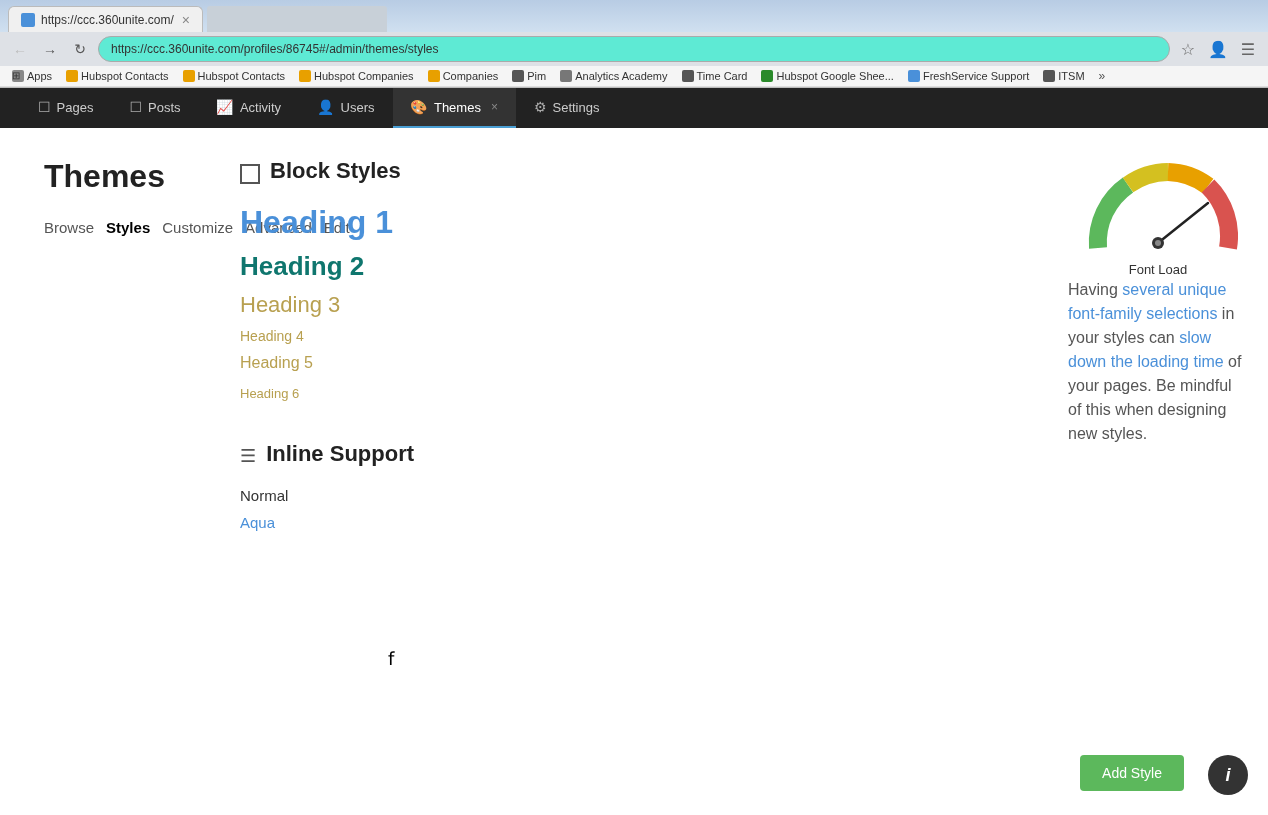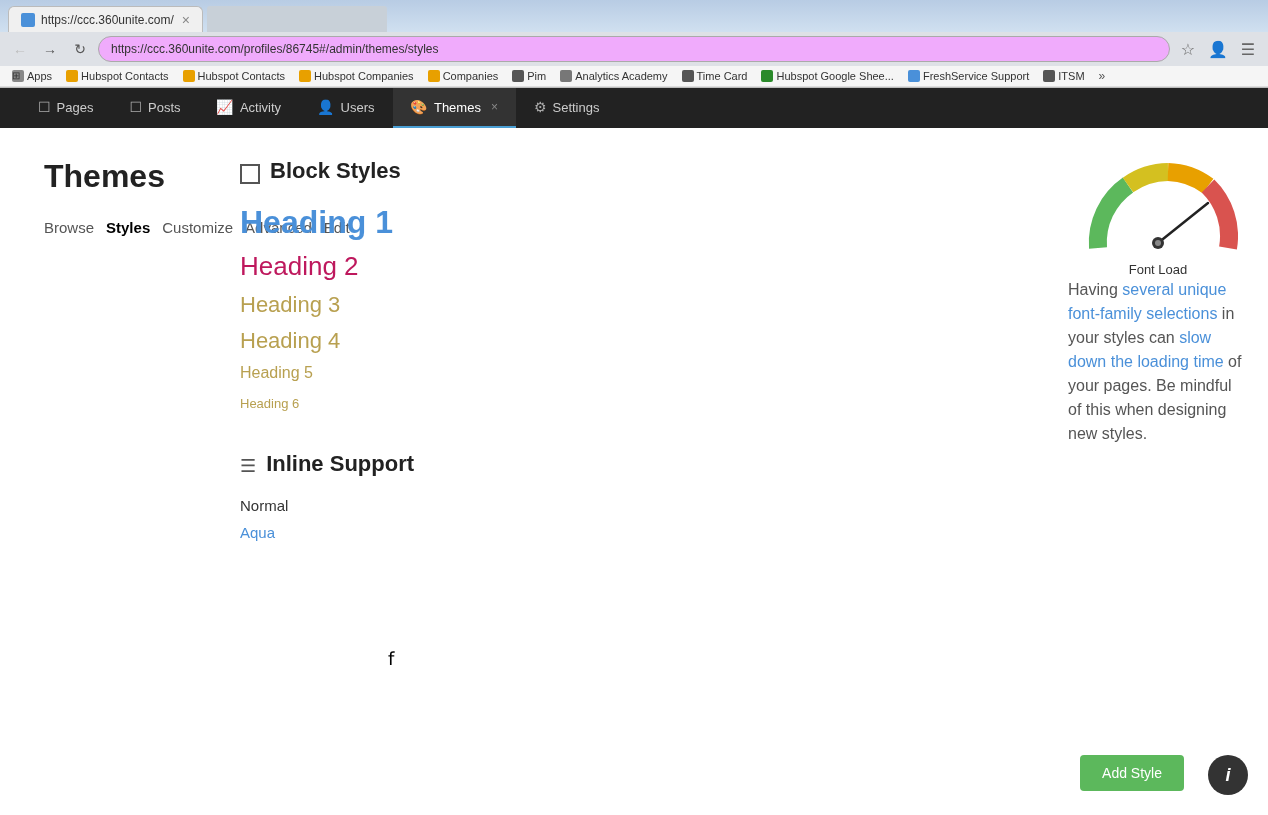--- a/index.html
+++ b/index.html
@@ -59,21 +59,21 @@
       background: none; border: none;
     }
     .nav-btn.disabled { color: #bbb; }
     .address-input {
       flex: 1;
       height: 26px;
       border: 1px solid #aaa;
       border-radius: 13px;
       padding: 0 12px;
       font-size: 12px;
-      background: #f0abfc;
+      background: #5eead4;
       color: #333;
     }
     .star-btn, .zoom-btn, .menu-btn {
       width: 24px; height: 24px;
       display: flex; align-items: center; justify-content: center;
       font-size: 16px; color: #666; cursor: pointer;
     }
 
     
     .bookmarks-bar {
@@ -192,23 +192,23 @@
     }
     .section-title {
       font-size: 22px;
       font-weight: bold;
       color: #222;
     }
 
     .heading-preview { margin-bottom: 6px; }
 
     .h1-preview { font-size: 32px; font-weight: bold; color: #4a90d9; margin-bottom: 10px; }
-    .h2-preview { font-size: 26px; font-weight: normal; color: #be185d; margin-bottom: 10px; }
+    .h2-preview { font-size: 26px; font-weight: bold; color: #0f766e; margin-bottom: 10px; }
     .h3-preview { font-size: 22px; font-weight: normal; color: #b8a050; margin-bottom: 10px; }
-    .h4-preview { font-size: 22px; font-weight: normal; color: #b8a050; margin-bottom: 10px; }
+    .h4-preview { font-size: 14px; font-weight: normal; color: #b8a050; margin-bottom: 10px; }
     .h5-preview { font-size: 16px; font-weight: normal; color: #b8a050; margin-bottom: 14px; }
     .h6-preview { font-size: 13px; font-weight: normal; color: #b8a050; margin-bottom: 10px; }
 
     .inline-section { margin-top: 40px; }
     .inline-icon {
       font-size: 18px;
       color: #555;
     }
 
     .normal-preview { font-size: 15px; color: #333; margin-bottom: 10px; }

